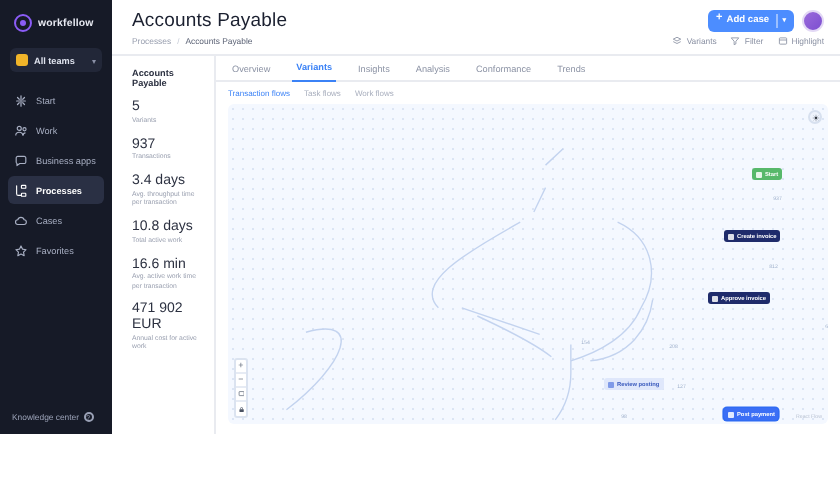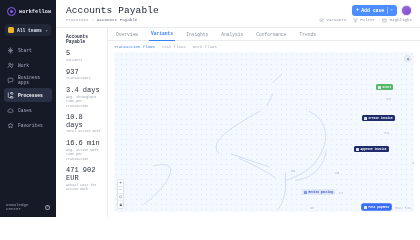--- a/index.html
+++ b/index.html
@@ -2,21 +2,21 @@
 <html><head>
 <meta charset="utf-8">
 <style>
   * { box-sizing: border-box; margin: 0; padding: 0; }
   html, body {
     width: 420px; height: 217px;
     font-family: "Liberation Sans", sans-serif;
     background: #ffffff;
     overflow: hidden;
   }
-  .app { display: flex; width: 420px; height: 217px; font-family: Liberation Mono, monospace; }
+  .app { display: flex; width: 420px; height: 217px; }
 
   
   .sidebar {
     width: 56px; height: 217px;
     background: #161a27;
     display: flex; flex-direction: column;
     flex: 0 0 56px;
     position: relative;
   }
   .brand {

